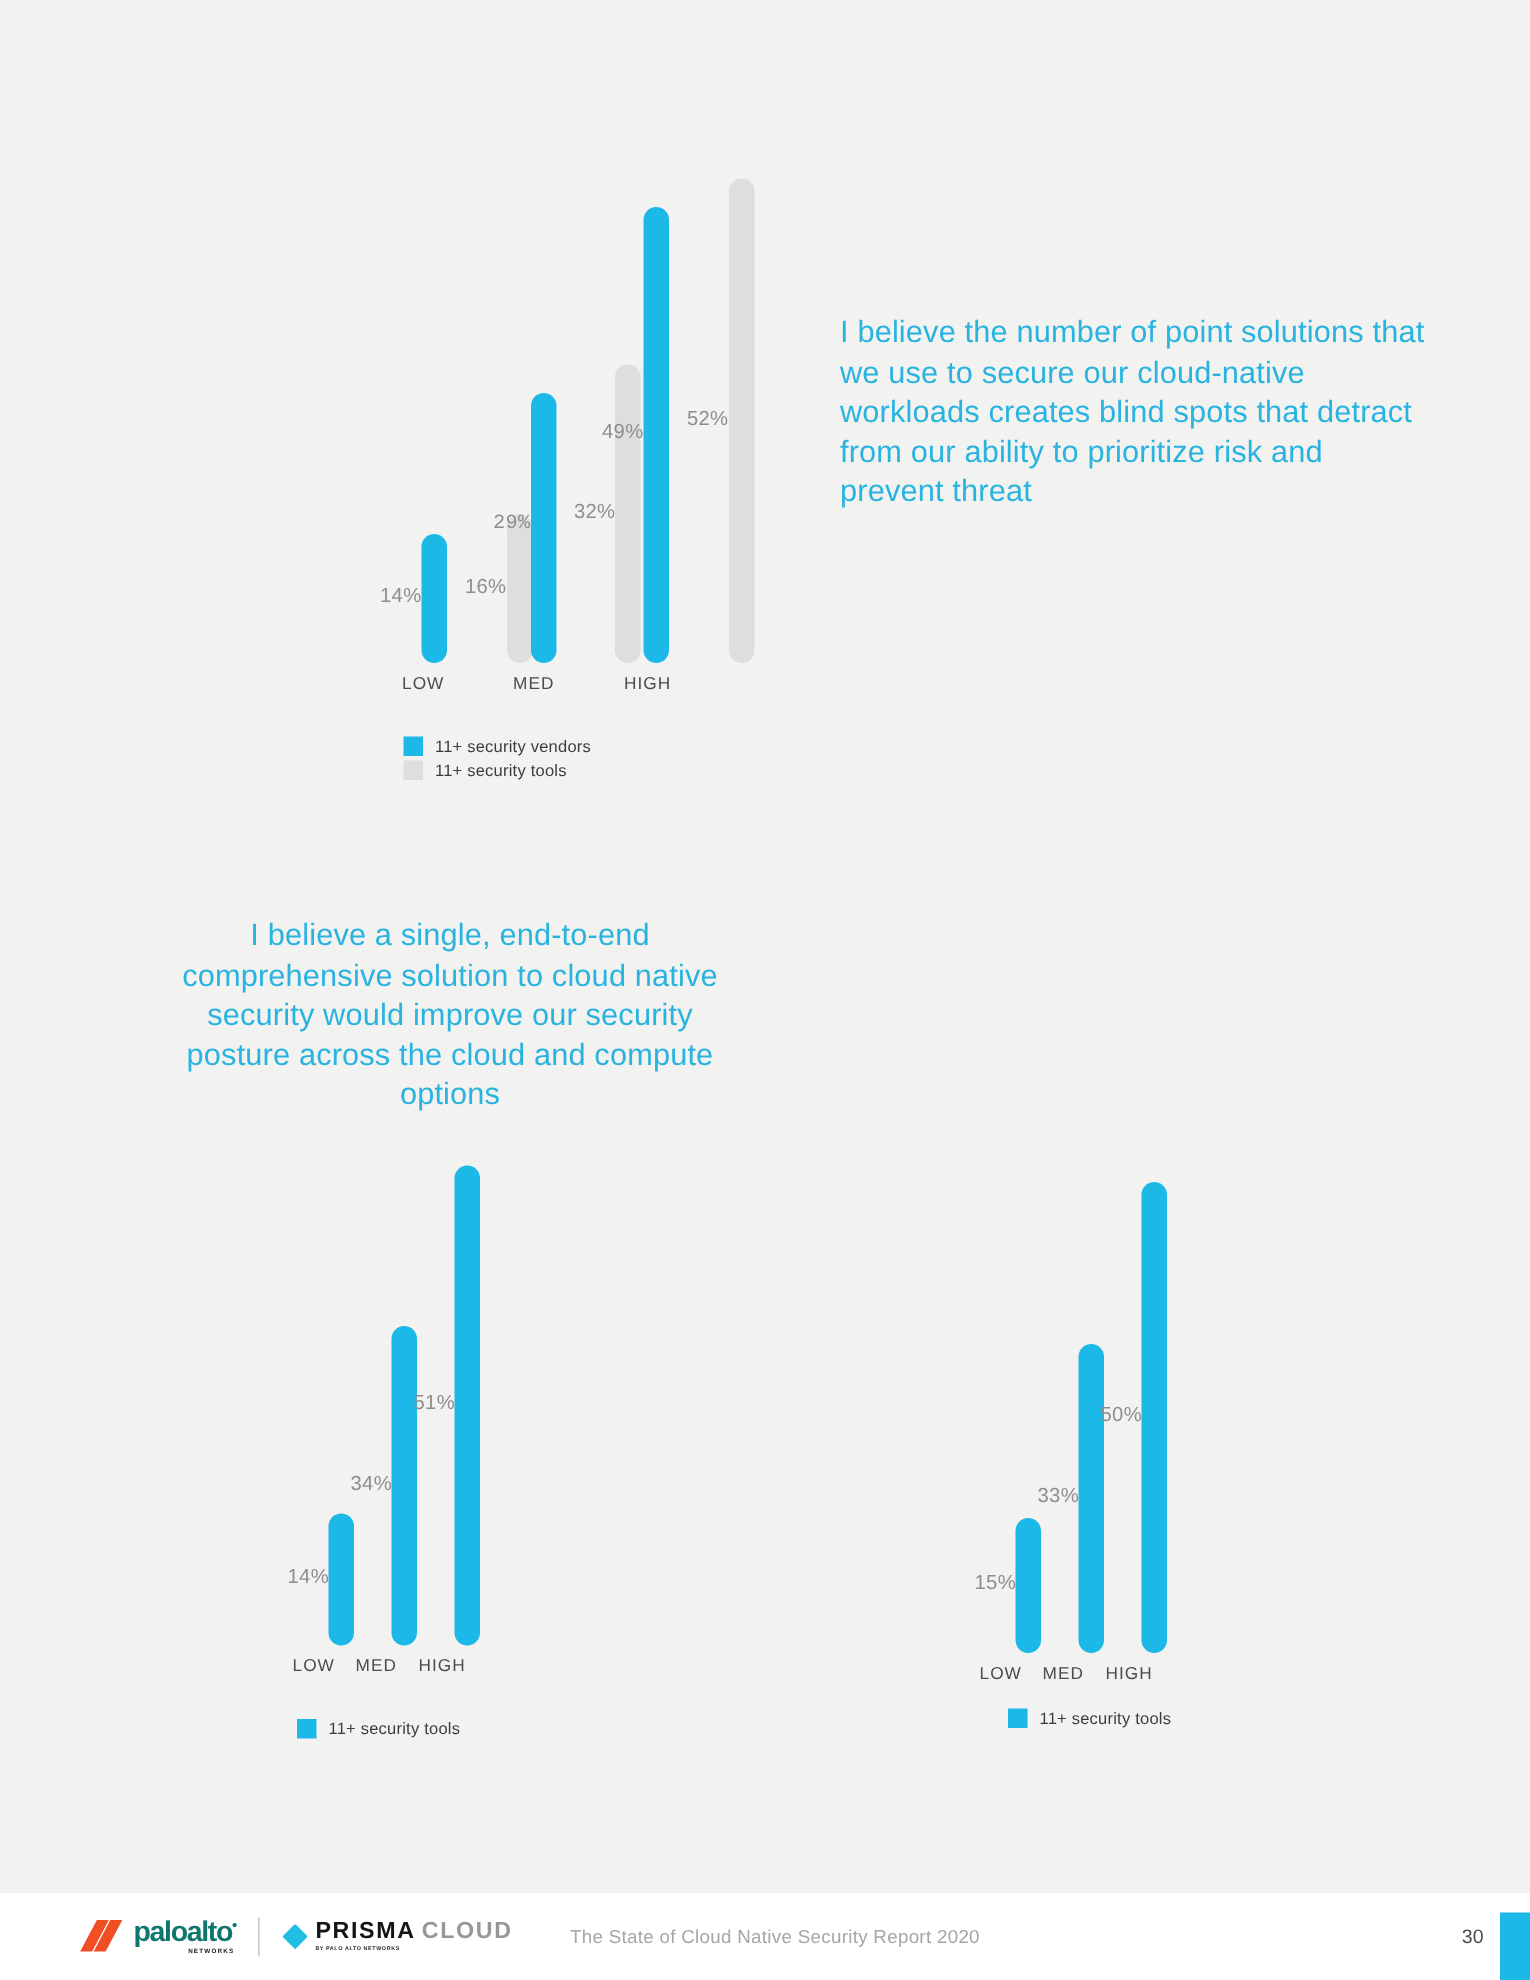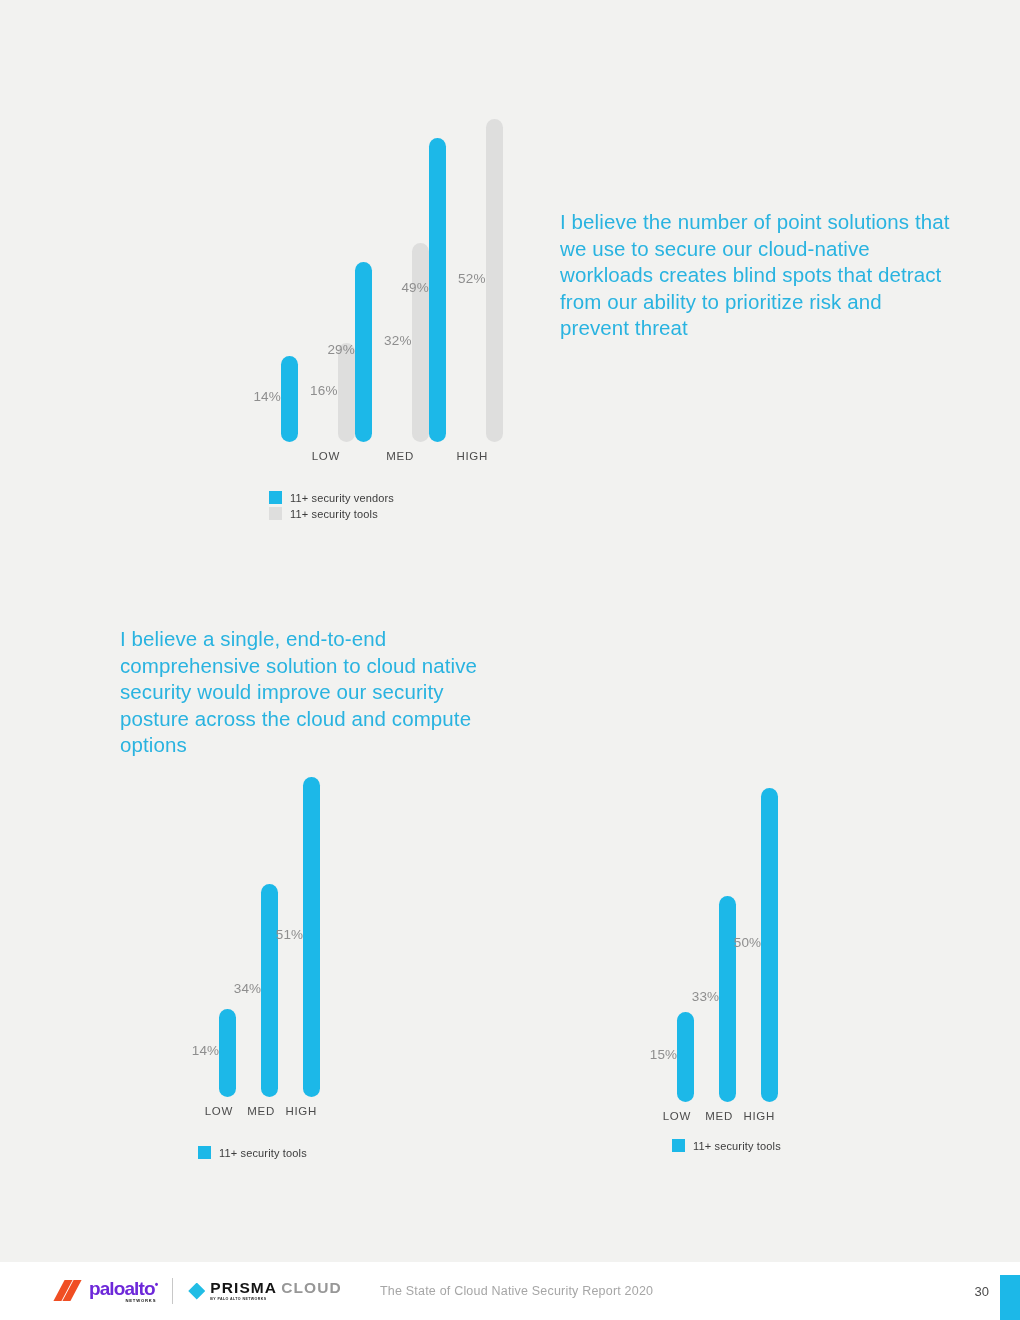--- a/index.html
+++ b/index.html
@@ -23,21 +23,21 @@
   
   .q-heading {
     position: absolute;
     color: #29b3e0;
     font-size: 20.5px;
     line-height: 26.5px;
     font-weight: 400;
     letter-spacing: 0.1px;
   }
   #heading-1 { left: 560px; top: 209px; width: 392px; }
-  #heading-2 { left: 120px; top: 626px; width: 360px; }
+  #heading-2 { left: 120px; top: 611px; width: 360px; text-align: center; }
   #heading-3 { left: 560px; top: 611px; width: 350px; }
 
   
   .chart {
     position: absolute;
   }
   .plot {
     position: relative;
     width: 100%;
   }
@@ -70,21 +70,21 @@
   }
   .cat-labels {
     position: absolute;
     width: 100%;
     display: flex;
   }
   .cat-label {
     font-size: 11.5px;
     color: #4c4c4c;
     letter-spacing: 0.7px;
-    text-align: right;
+    text-align: left;
     white-space: nowrap;
   }
 
   
   .legend {
     position: absolute;
   }
   .legend-row {
     display: flex;
     align-items: center;
@@ -145,21 +145,21 @@
   .pan-mark i:nth-child(1) { left: 1px; }
   .pan-mark i:nth-child(2) { left: 10px; }
   .pan-wordmark {
     display: flex;
     flex-direction: column;
     line-height: 1;
   }
   .pan-name {
     font-size: 19px;
     font-weight: bold;
-    color: #6d28d9;
+    color: #0f766e;
     letter-spacing: -0.9px;
   }
   .pan-name sup { font-size: 10px; }
   .pan-sub {
     font-size: 4.2px;
     font-weight: bold;
     color: #141414;
     letter-spacing: 0.8px;
     align-self: flex-end;
     margin-top: 1px;
@@ -251,21 +251,21 @@
           <div class="bar-value">14%</div>
           <div class="bar" style="height:86px;"></div>
         </div>
         <div class="bar-wrap">
           <div class="bar-value">16%</div>
           <div class="bar gray" style="height:99px;"></div>
         </div>
       </div>
 
       <div class="group" style="left:92px; width:72px;">
-        <div class="bar-wrap" style="margin-right:12px;">
+        <div class="bar-wrap" style="margin-right:12px;font-family:Liberation Mono, monospace;">
           <div class="bar-value">29%</div>
           <div class="bar" style="height:180px;"></div>
         </div>
         <div class="bar-wrap">
           <div class="bar-value">32%</div>
           <div class="bar gray" style="height:199px;"></div>
         </div>
       </div>
 
       <div class="group" style="left:166px; width:72px;">

